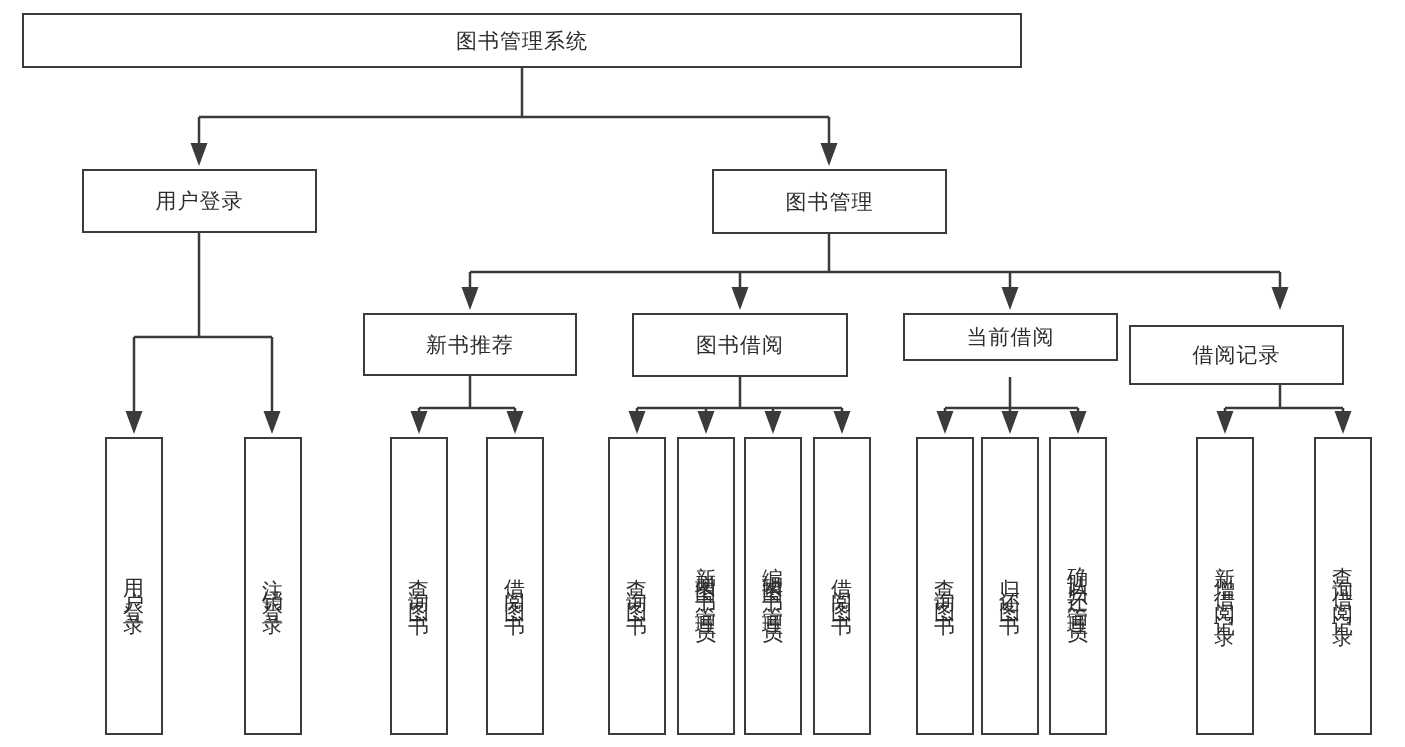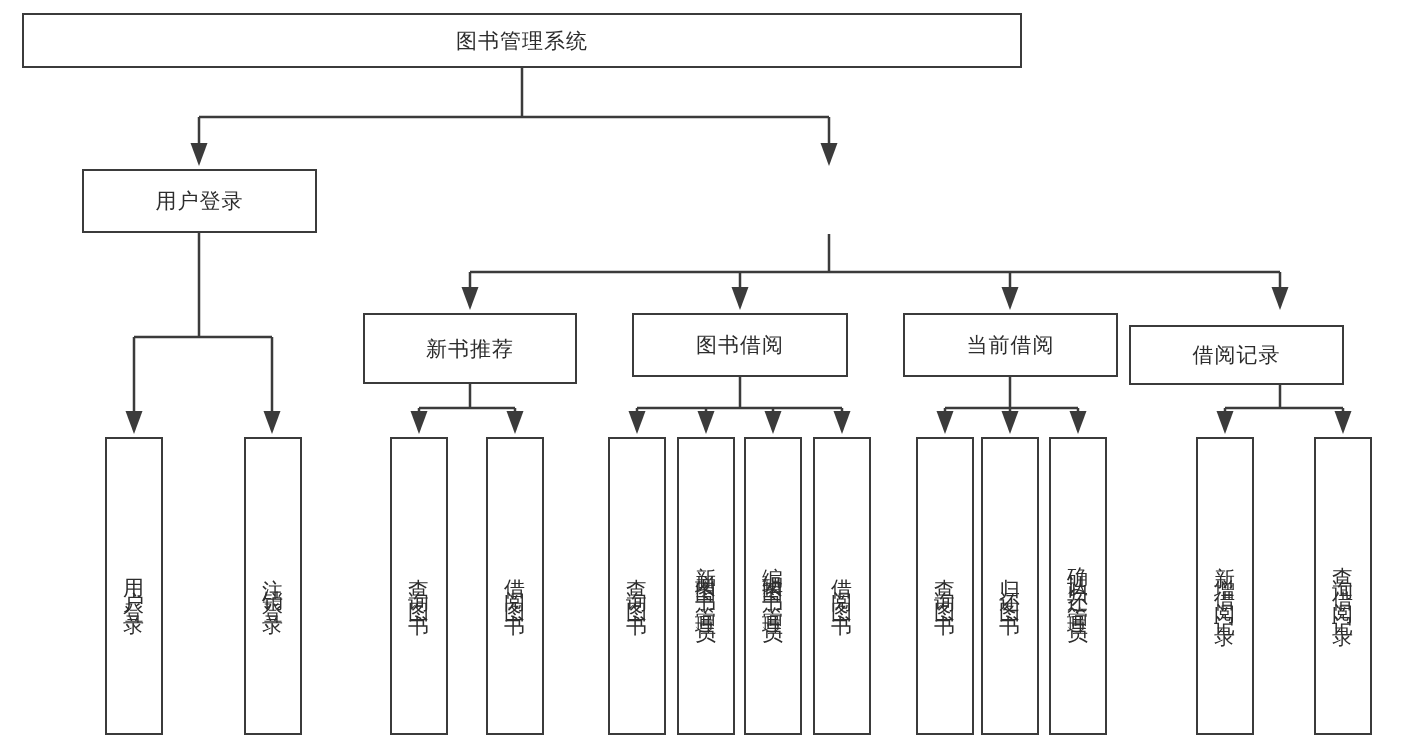--- a/index.html
+++ b/index.html
@@ -58,23 +58,23 @@
     color: #b3b3b3;
     text-shadow: 1px 1px 0 #ededed;
     white-space: nowrap;
     letter-spacing: 0.5px;
   }
 
   
   #n-root   { left: 22px;   top: 13px;  width: 1000px; height: 55px; }
   #n-login  { left: 82px;   top: 169px; width: 235px;  height: 64px; }
   #n-mgmt   { left: 712px;  top: 169px; width: 235px;  height: 65px; }
-  #n-rec    { left: 363px;  top: 313px; width: 214px;  height: 71px; }
+  #n-rec    { left: 363px;  top: 313px; width: 214px;  height: 63px; }
   #n-bor    { left: 632px;  top: 313px; width: 216px;  height: 64px; }
-  #n-cur    { left: 903px;  top: 313px; width: 215px;  height: 64px; }
+  #n-cur    { left: 903px;  top: 313px; width: 215px;  height: 48px; }
   #n-hist   { left: 1129px; top: 313px; width: 215px;  height: 60px; margin-top: 12px; }
 
   .leaf { top: 437px; width: 58px; height: 298px; }
   #l-login-1 { left: 105px; }
   #l-login-2 { left: 244px; }
   #l-rec-1   { left: 390px; }
   #l-rec-2   { left: 486px; }
   #l-bor-1   { left: 608px; }
   #l-bor-2   { left: 677px; }
   #l-bor-3   { left: 744px; }
@@ -133,20 +133,23 @@
     </g>
   </svg>
 
   <div class="node h-node" id="n-root">
     <span>图书管理系统</span>
   </div>
 
   <div class="node h-node" id="n-login">
     <span>用户登录</span>
   </div>
+  <div class="node h-node" id="n-mgmt">
+    <span>图书管理</span>
+  </div>
 
   <div class="node h-node" id="n-rec">
     <span>新书推荐</span>
   </div>
   <div class="node h-node" id="n-bor">
     <span>图书借阅</span>
   </div>
   <div class="node h-node" id="n-cur">
     <span>当前借阅</span>
   </div>

